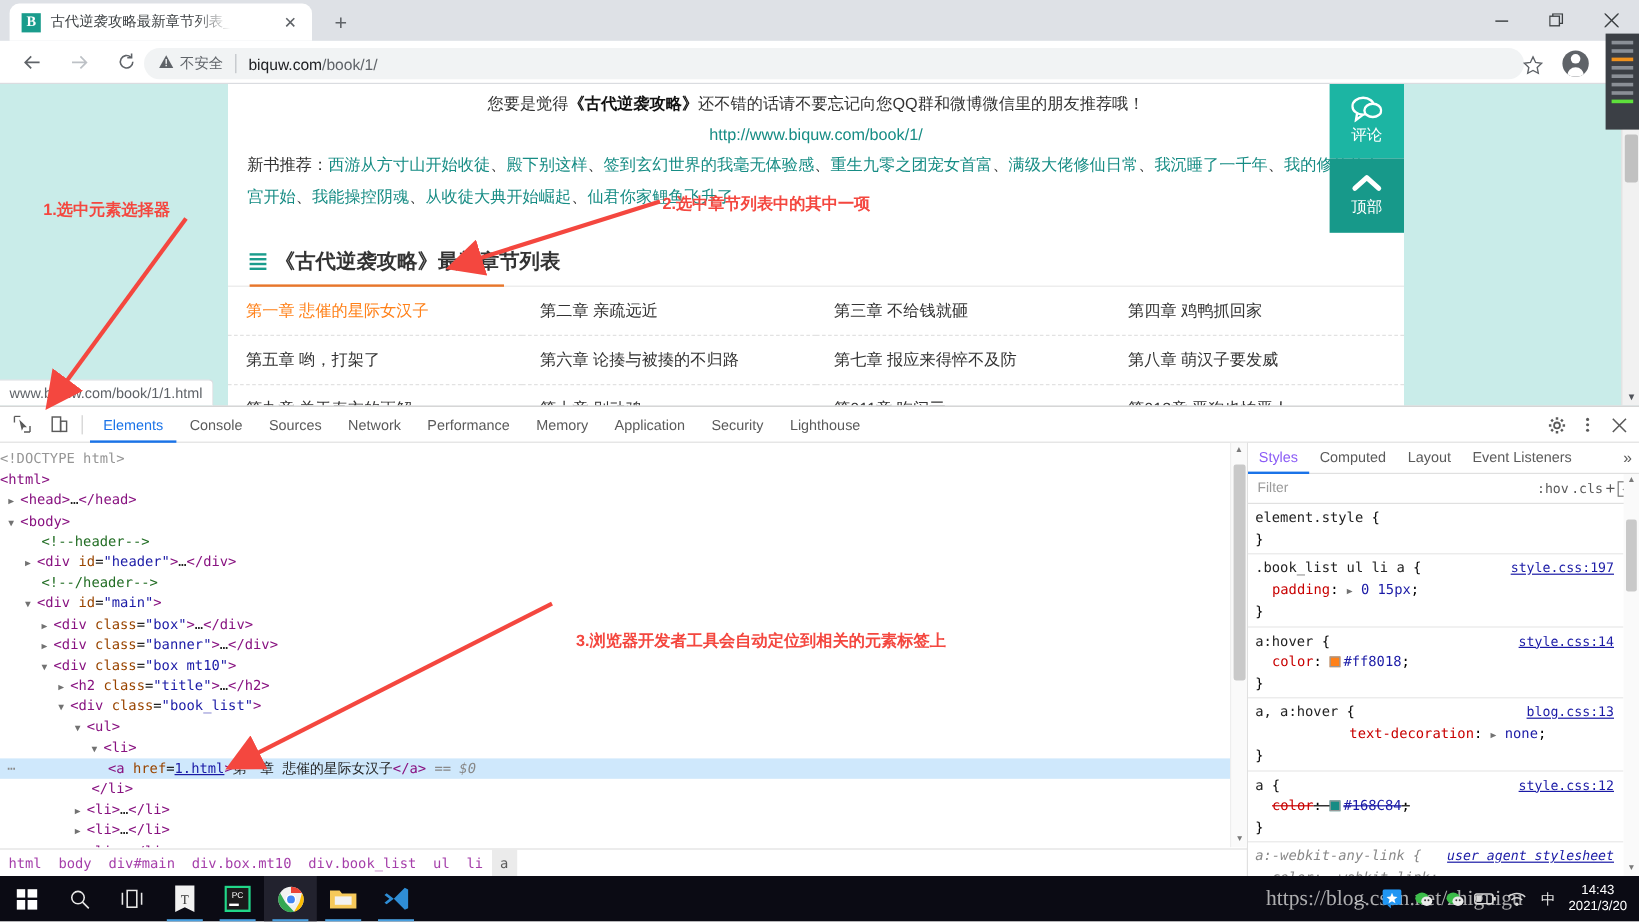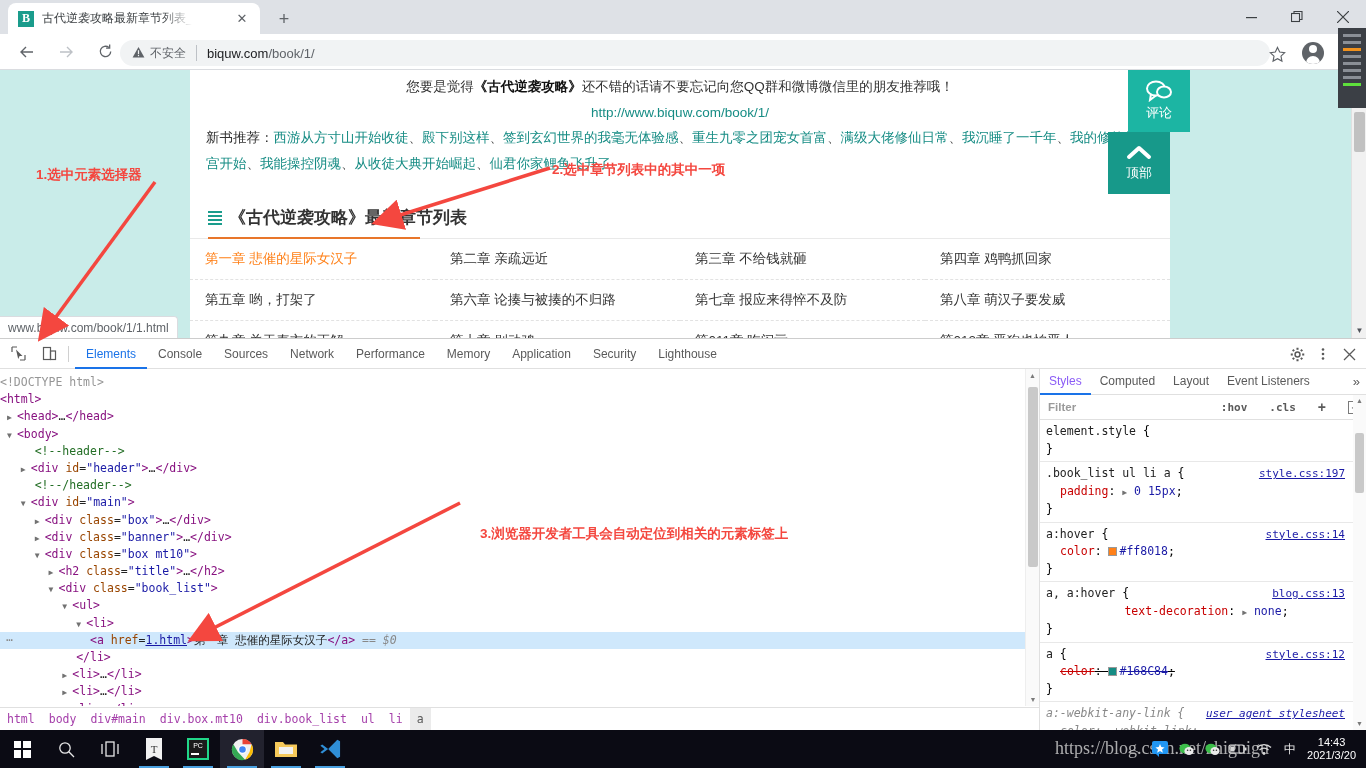--- a/index.html
+++ b/index.html
@@ -80,21 +80,21 @@
   .card-title::after { content:""; position:absolute; left:18px; bottom:-1px; width:212px; height:2px; background:#e8762a; }
 
   .chapters { display:grid; grid-template-columns:repeat(4,1fr); }
   .chap { height:41px; display:flex; align-items:center; padding:0 15px;
           font-size:13.5px; color:#333; border-bottom:1px dashed #e2e2e2; white-space:nowrap; }
   .chap.hl { color:#ff8018; }
 
   .side-btns { position:absolute; right:0px; top:0px; width:62px; }
   .sb { width:62px; height:62px; display:flex; flex-direction:column; align-items:center;
         justify-content:center; color:#fff; font-size:13px; }
-  .sb.comment { background:#1cb5a3;margin-left:20px; }
+  .sb.comment { background:#1cb5a3; }
   .sb.top { background:#17998a; }
   .sb svg { margin-bottom:2px; }
 
   
   .page-sb { position:absolute; right:0; top:0; width:15px; height:268px; background:#f1f1f1;
              border-left:1px solid #e0e0e0; }
   .page-sb .arrow { height:15px; display:flex; align-items:center; justify-content:center;
                     color:#50535a; font-size:8px; }
   .page-sb .thumb { position:absolute; left:2px; top:42px; width:11px; height:40px; background:#c1c1c1; border-radius:2px; }
   .page-sb .arrow.bot { position:absolute; bottom:0; left:0; width:15px; }
@@ -148,21 +148,21 @@
             border-top:1px solid #e0e0e0; display:flex; align-items:center; font-size:11.5px;
             font-family:"DejaVu Sans Mono", monospace; }
   .crumb { padding:0 7px; color:#a53faa; height:23px; line-height:23px; }
   .crumb.cur { background:#ebebeb; color:#5a5a5a; }
 
   .styles-pane { flex:1; position:relative; }
   .st-tabs { height:26px; display:flex; align-items:center; border-bottom:1px solid #e0e0e0; position:relative; }
   .st-tab { padding:0 9px; font-size:12px; color:#5a5a5a; height:26px; line-height:24px; }
   .st-tab.active { color:#8b5cf6; border-bottom:2px solid #1a73e8; }
   .st-more { position:absolute; right:6px; color:#5a5a5a; font-size:13px; }
-  .st-filter { height:25px; display:flex; align-items:center; border-bottom:1px solid #e0e0e0; padding:0 4px; gap:22px;font-weight:bold; }
+  .st-filter { height:25px; display:flex; align-items:center; border-bottom:1px solid #e0e0e0; padding:0 4px; gap:2px; }
   .st-filter .fbox { flex:1; font-size:11.5px; color:#9a9a9a; padding-left:4px; }
   .st-filter .t { font-size:11px; color:#5a5a5a; font-family:"DejaVu Sans Mono", monospace; }
   .st-filter .plus { font-size:14px; color:#5a5a5a; }
   .st-filter .box { width:14px; height:13px; border:1px solid #7a7a7a; font-size:8px; text-align:center;
                     line-height:11px; color:#5a5a5a; }
   .rules { position:absolute; left:0; top:51px; right:13px; bottom:0; overflow:hidden;
            font-family:"DejaVu Sans Mono", monospace; font-size:11.5px; line-height:17.5px; }
   .rule { border-bottom:1px solid #e8e8e8; padding:3px 0 3px 6px; position:relative; }
   .rule .src { position:absolute; right:8px; top:3px; color:#1a1aa6; text-decoration:underline; font-size:11px; }
   .sel-txt { color:#222; } .prop { color:#c80000; } .val { color:#1a1aa6; }

